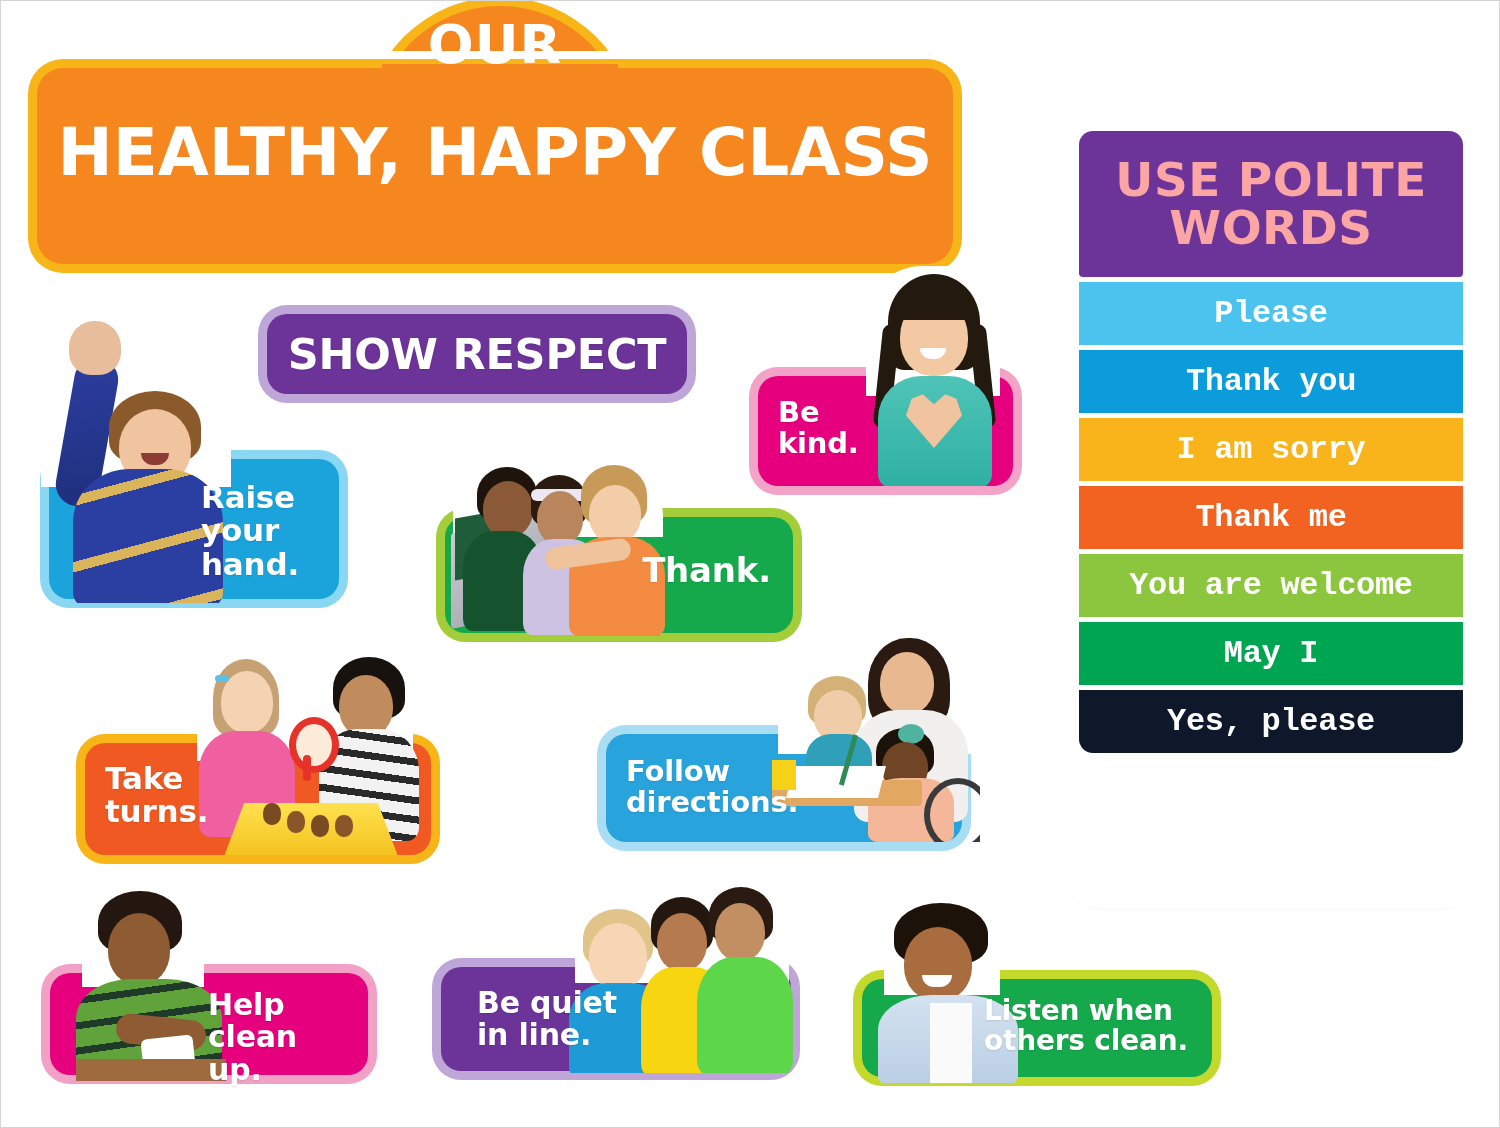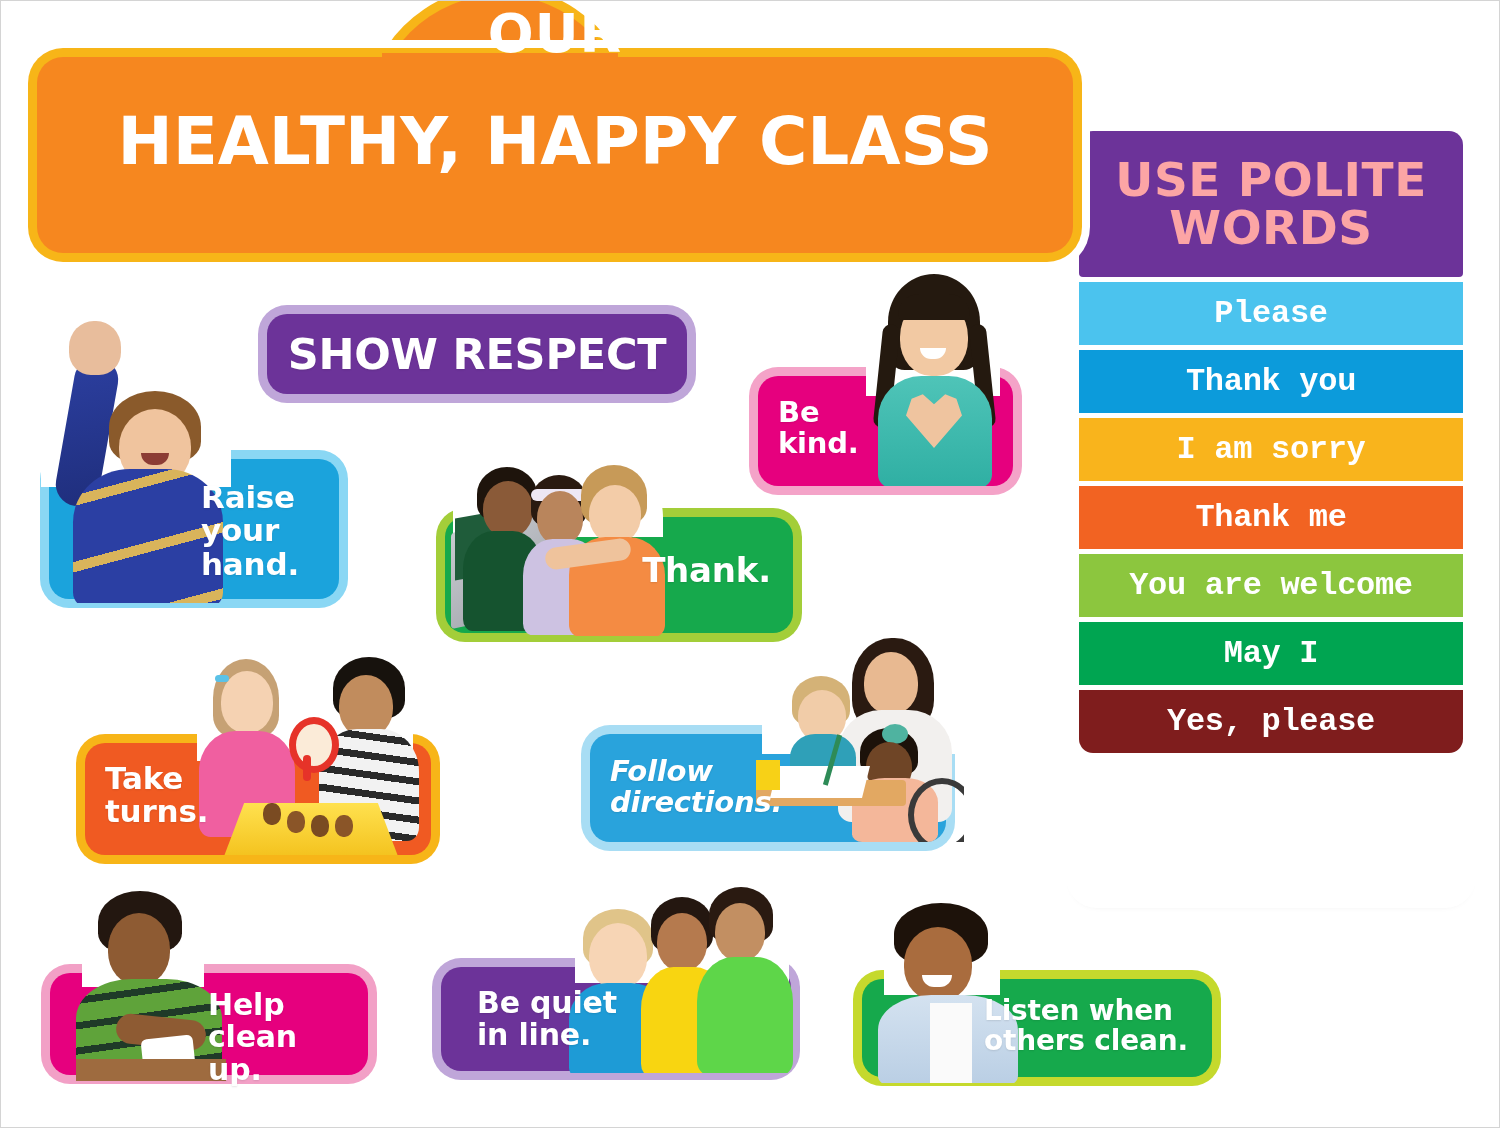--- a/index.html
+++ b/index.html
@@ -30,21 +30,21 @@
     letter-spacing:-.2px;
     text-shadow:0 1px 2px rgba(0,0,0,.10);
     z-index:6;
     white-space:pre-line;
   }
 
   
   .photo{position:absolute;overflow:hidden;z-index:4;}
 
   
-  #title-card{left:36px;top:56px;width:1036px;height:196px;}
+  #title-card{left:36px;top:67px;width:916px;height:196px;}
   #title-hump{
     position:absolute;left:336px;top:-62px;width:254px;height:130px;
     background:#F6871F;
     border-radius:127px 127px 0 0;
     box-shadow:0 0 0 9px #F7B518, 0 0 0 17px #ffffff;
     z-index:1;
   }
   #title-body{
     position:absolute;left:0;top:0;width:100%;height:100%;
     background:#F6871F;border-radius:26px;
@@ -97,21 +97,21 @@
   #kind-label{left:20px;top:21px;font-size:29px;}
 
   #share-card{left:444px;top:516px;width:348px;height:116px;}
   #share-card .plaque{--fill:#16A94C;--ring:#A3CE39;}
   #share-label{right:22px;top:35px;font-size:34px;}
 
   #turns-card{left:84px;top:742px;width:346px;height:112px;}
   #turns-card .plaque{--fill:#F05A22;--ring:#F7B518;}
   #turns-label{left:20px;top:19px;font-size:31px;}
 
-  #follow-card{left:589px;top:733px;width:356px;height:108px;font-style:italic;}
+  #follow-card{left:605px;top:733px;width:356px;height:108px;}
   #follow-card .plaque{--fill:#29A3DC;--ring:#A8DDF4;}
   #follow-label{left:20px;top:22px;font-size:29px;}
 
   #help-card{left:49px;top:972px;width:318px;height:102px;}
   #help-card .plaque{--fill:#E6007E;--ring:#F2A0C6;}
   #help-label{right:22px;top:16px;font-size:30px;text-align:left;width:138px;margin-left:47px;}
 
   #quiet-card{left:440px;top:966px;width:350px;height:104px;}
   #quiet-card .plaque{--fill:#6C3399;--ring:#BFA6D9;}
   #quiet-label{left:36px;top:20px;font-size:30px;}
@@ -147,21 +147,21 @@
 
   <div id="polite-card">
     <div id="polite-head" style="background: rgb(108, 51, 153);">USE POLITE
 WORDS</div>
     <div class="polite-row" style="background: rgb(75, 195, 238);">Please</div>
     <div class="polite-row" style="background: rgb(12, 155, 219);">Thank you</div>
     <div class="polite-row" style="background: rgb(249, 180, 28);">I am sorry</div>
     <div class="polite-row" style="background: rgb(242, 99, 34);">Thank me</div>
     <div class="polite-row" style="background: rgb(140, 198, 62);">You are welcome</div>
     <div class="polite-row" style="background: rgb(0, 165, 81);">May I</div>
-    <div class="polite-row" style="background: #7f1d1d;">Yes, please</div>
+    <div class="polite-row" style="background: #0f172a;">Yes, please</div>
   </div>
 
   <div class="card" id="raise-card">
 
     <div class="cutout-halo" style="left:-8px;top:-152px;width:190px;height:180px;border-radius:60px 70px 0 0;"></div>
     <div class="photo" style="left:-2px;top:-146px;width:178px;height:290px;">
       <div class="arm" style="left:18px;top:44px;width:44px;height:150px;background:linear-gradient(160deg,#2C3FA0,#1F2E7C);transform:rotate(10deg);"></div>
       <div class="head" style="left:22px;top:8px;width:52px;height:54px;background:#E8BD9C;border-radius:48% 48% 42% 42%;"></div>
       <div class="hair" style="left:62px;top:78px;width:92px;height:72px;background:#8A5A2B;"></div>
       <div class="head" style="left:72px;top:96px;width:72px;height:76px;background:#F0C49E;"></div>

